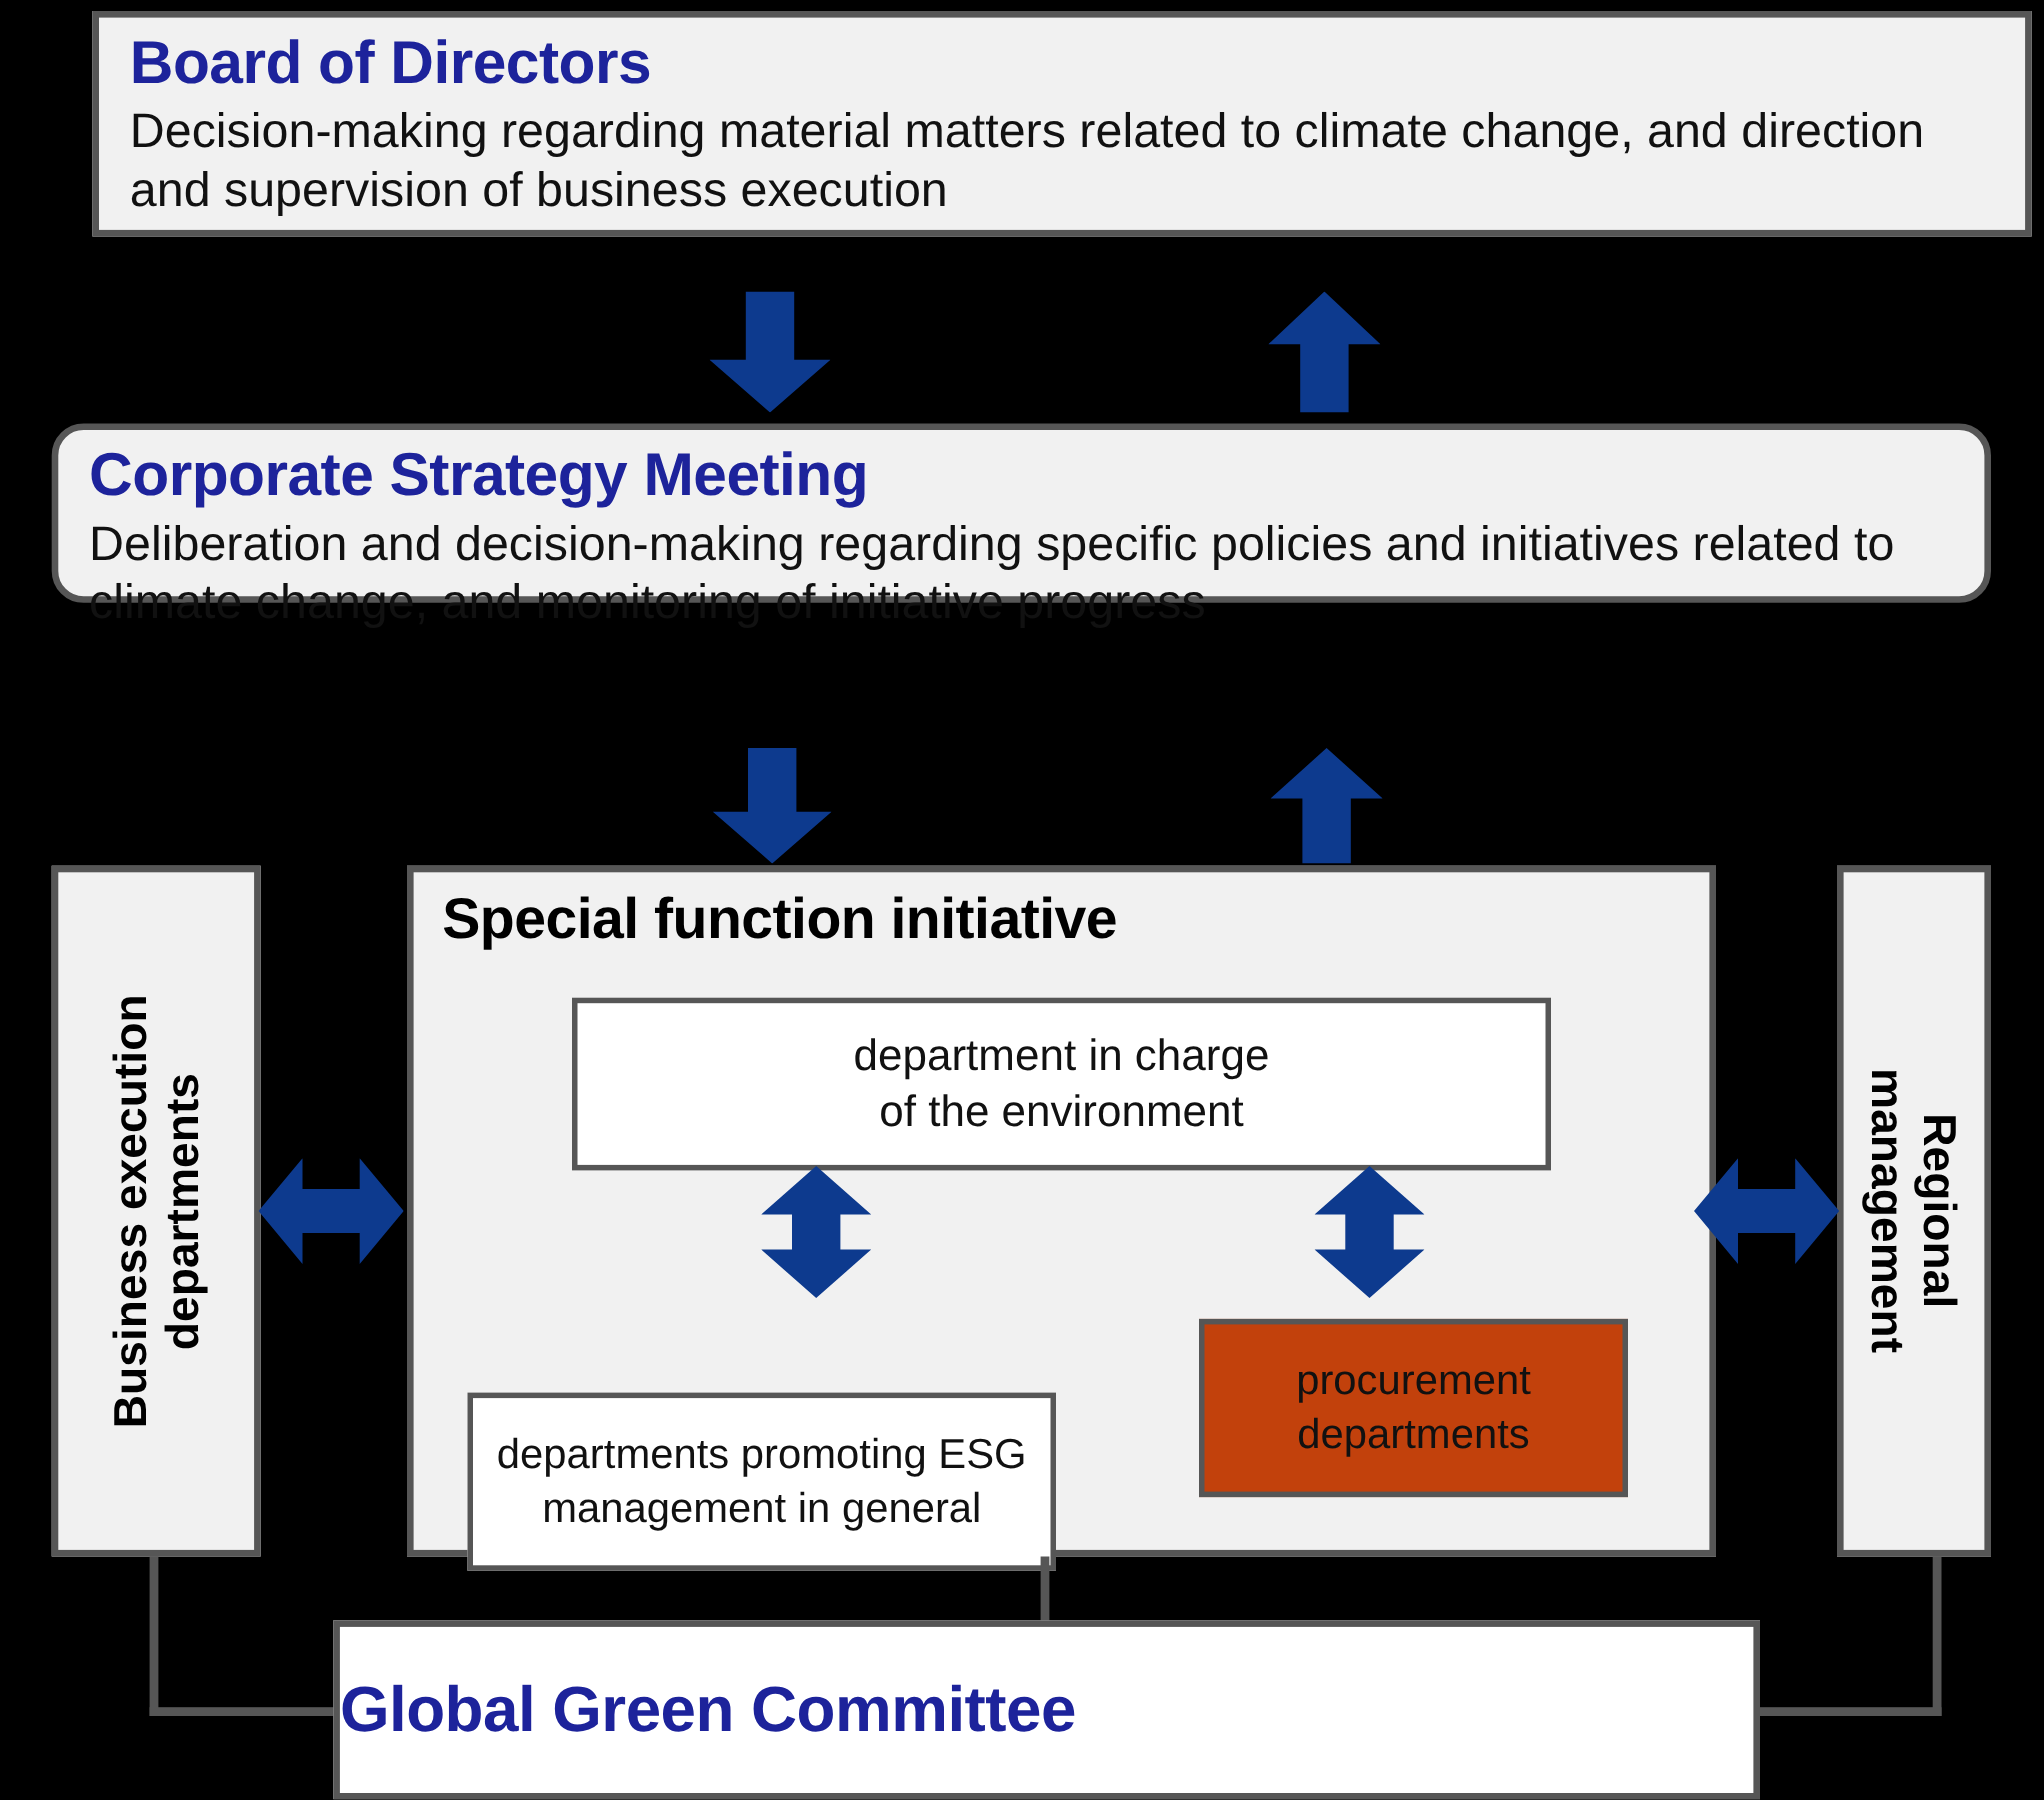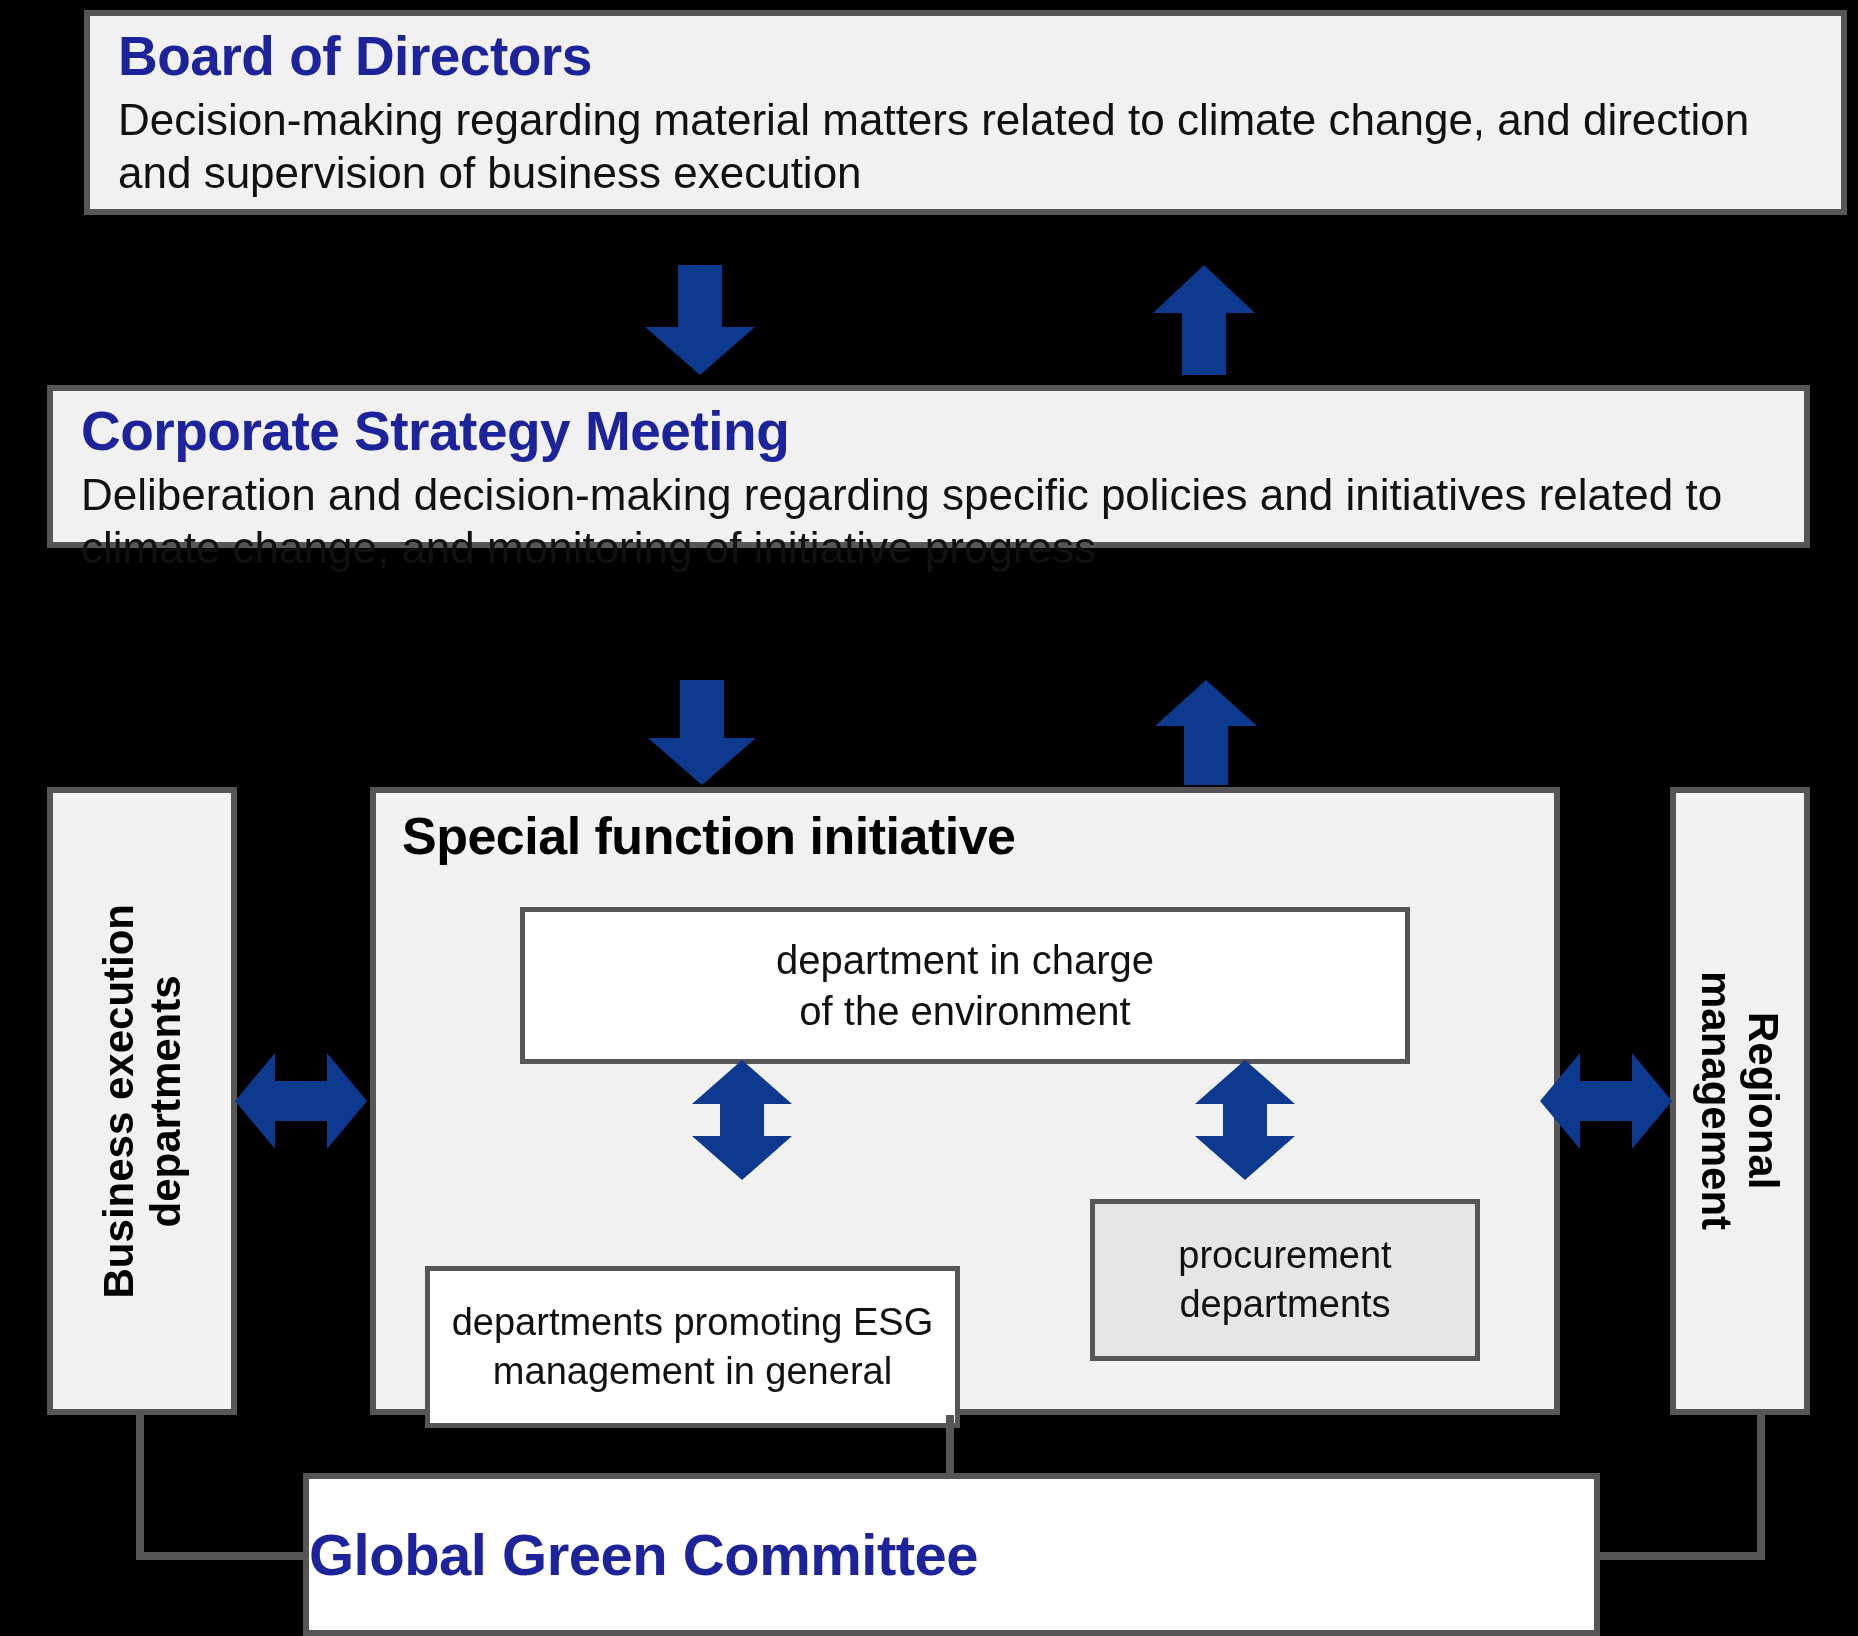--- a/index.html
+++ b/index.html
@@ -53,21 +53,21 @@
   #board-title {
     position: absolute; left: 28px; top: 12px;
     font-size: 55px;
   }
   #board-desc {
     position: absolute; left: 28px; top: 78px; width: 1690px;
     font-size: 44px;
   }
 
   
-  #csm-box { left: 47px; top: 385px; width: 1763px; height: 163px; }
+  #csm-box { left: 47px; top: 385px; width: 1763px; height: 163px; border-radius: 29px; }
   #csm-title {
     position: absolute; left: 28px; top: 12px;
     font-size: 55px;
   }
   #csm-desc {
     position: absolute; left: 28px; top: 78px; width: 1720px;
     font-size: 44px;
   }
 
   
@@ -89,21 +89,21 @@
     left: 425px; top: 1266px; width: 535px; height: 162px;
     background:#ffffff; border:5px solid #565656;
   }
   #esg-label {
     position:absolute; left:0; right:0; top:50%;
     transform: translateY(-50%);
     text-align:center; font-size:38px; line-height:1.28; color:#111;
   }
   #proc-box {
     left: 1090px; top: 1199px; width: 390px; height: 162px;
-    background:#e5e5e5; border:5px solid #565656;
+    background:#c2410c; border:5px solid #565656;
   }
   #proc-label {
     position:absolute; left:0; right:0; top:50%;
     transform: translateY(-50%);
     text-align:center; font-size:38px; line-height:1.28; color:#111;
   }
 
   
   #bed-box { left: 47px; top: 787px; width: 190px; height: 628px; }
   #rm-box  { left: 1670px; top: 787px; width: 140px; height: 628px; }

